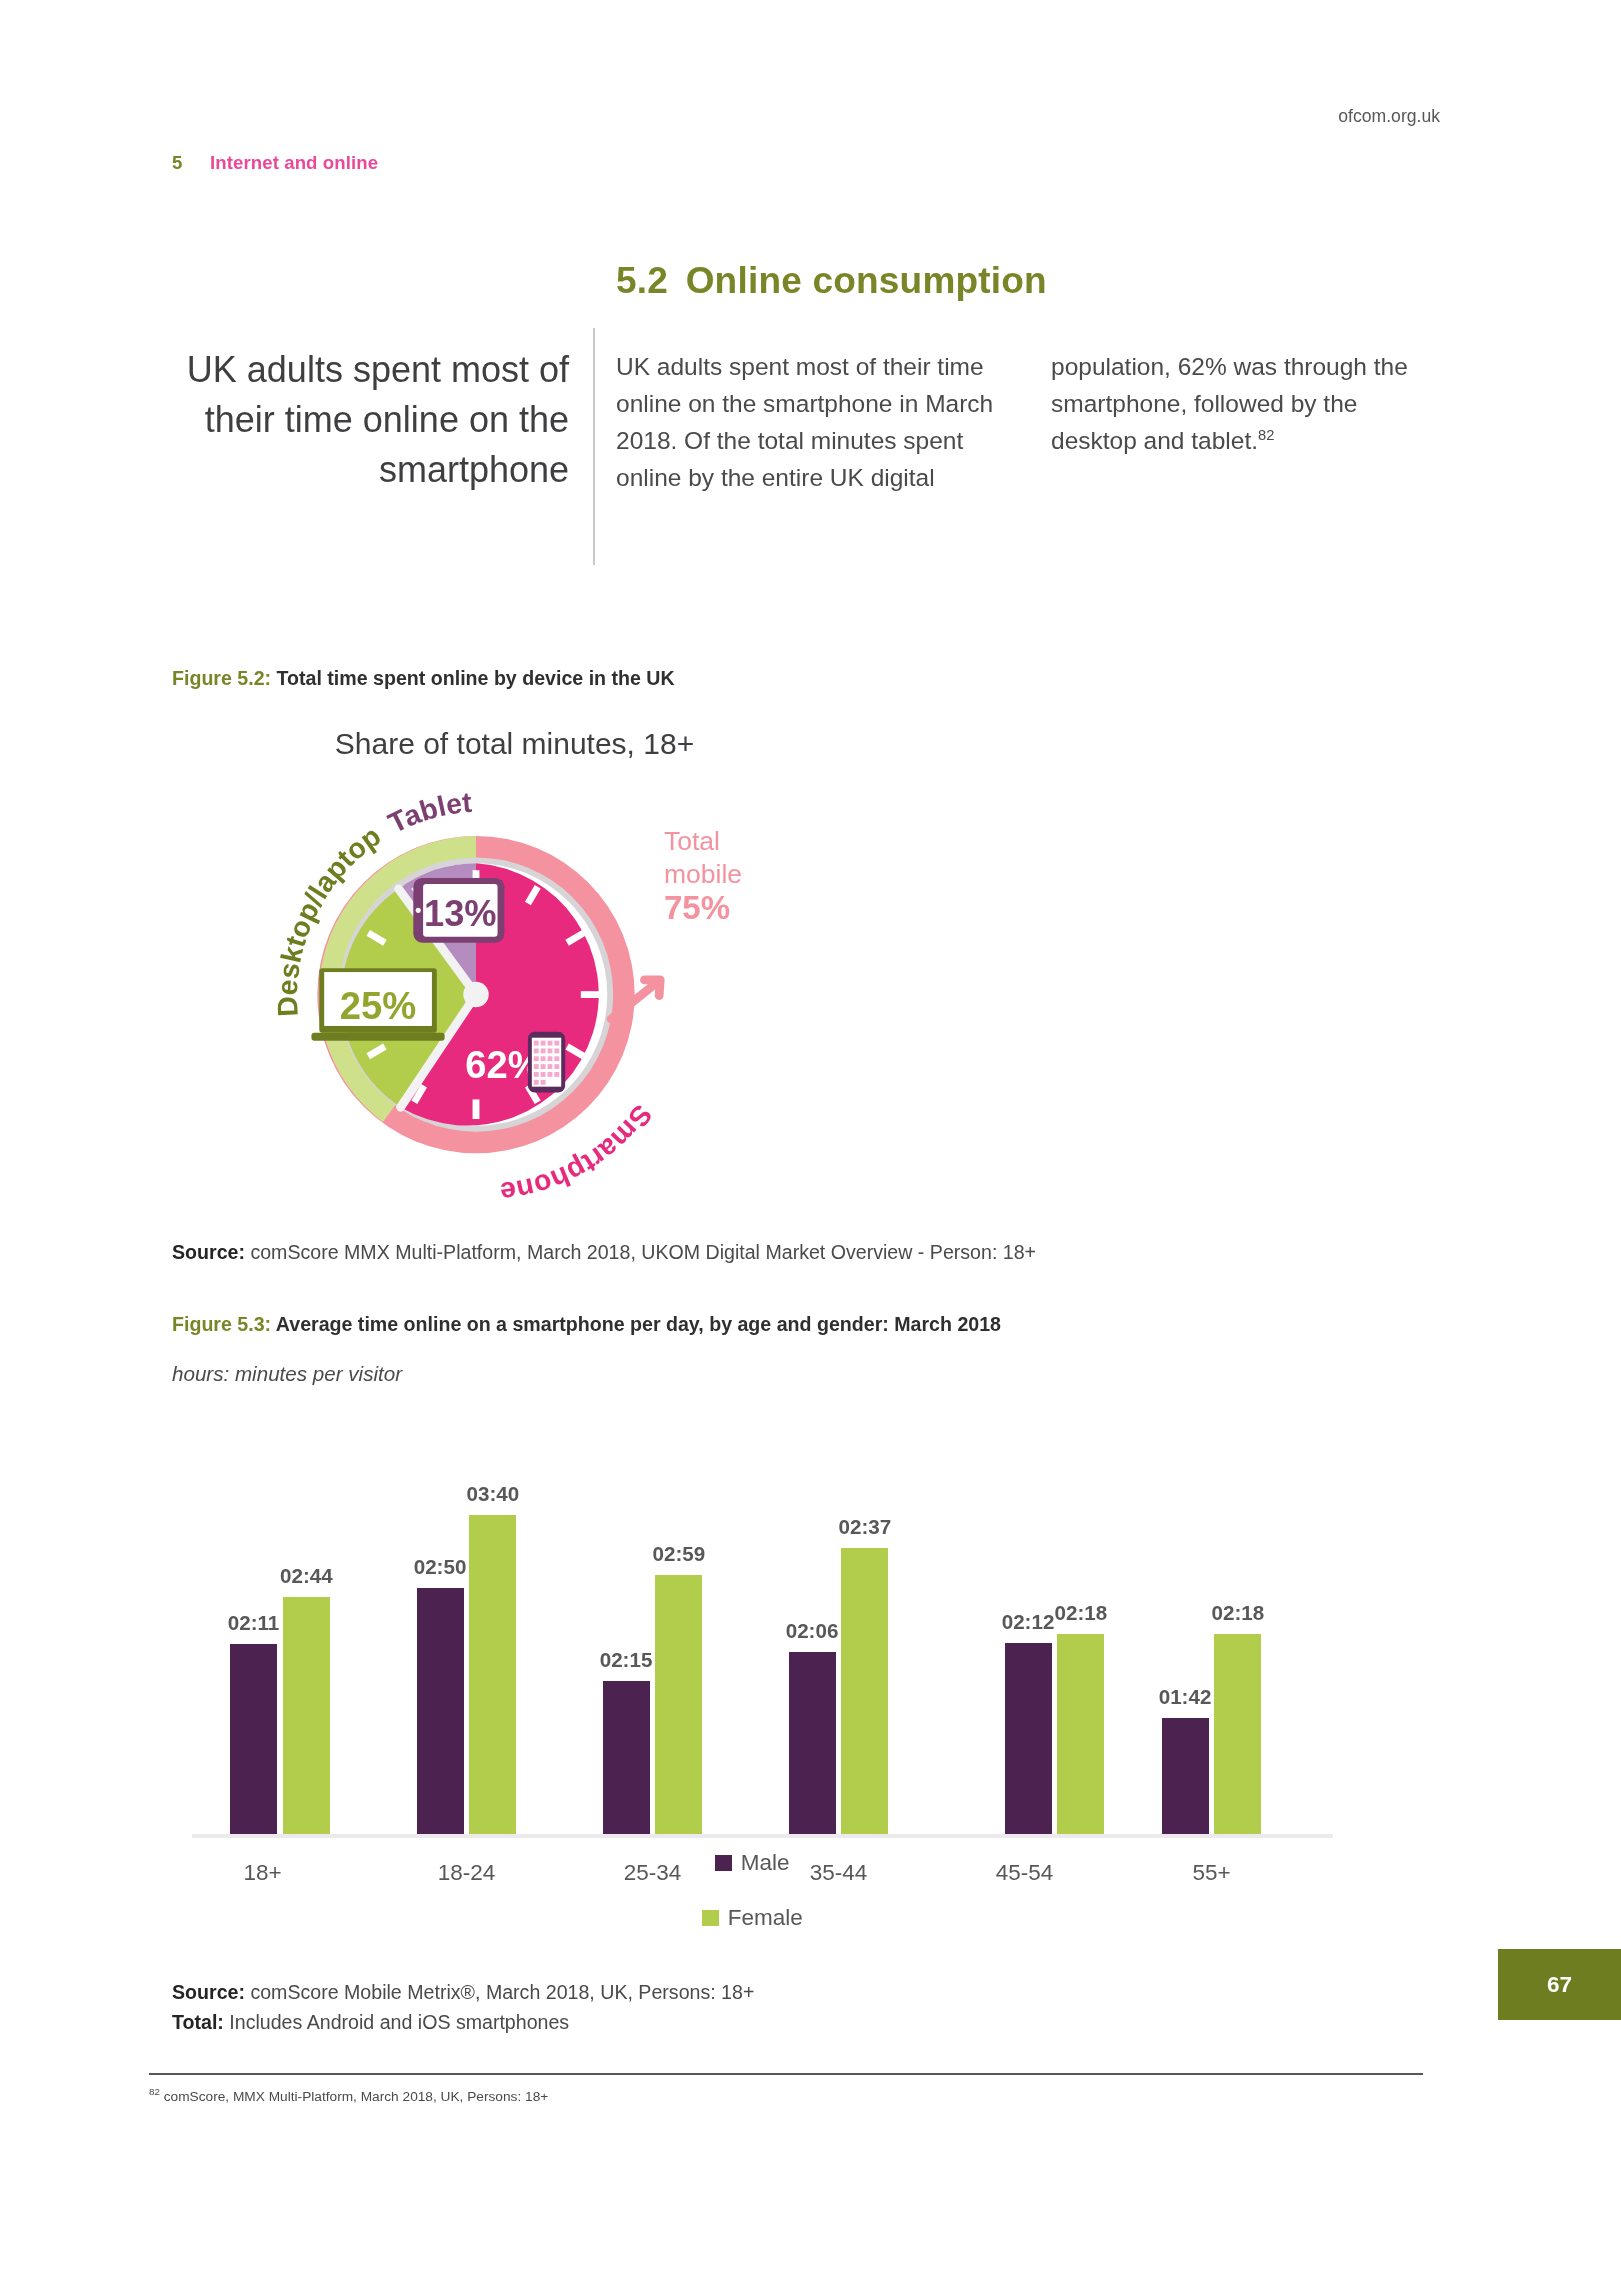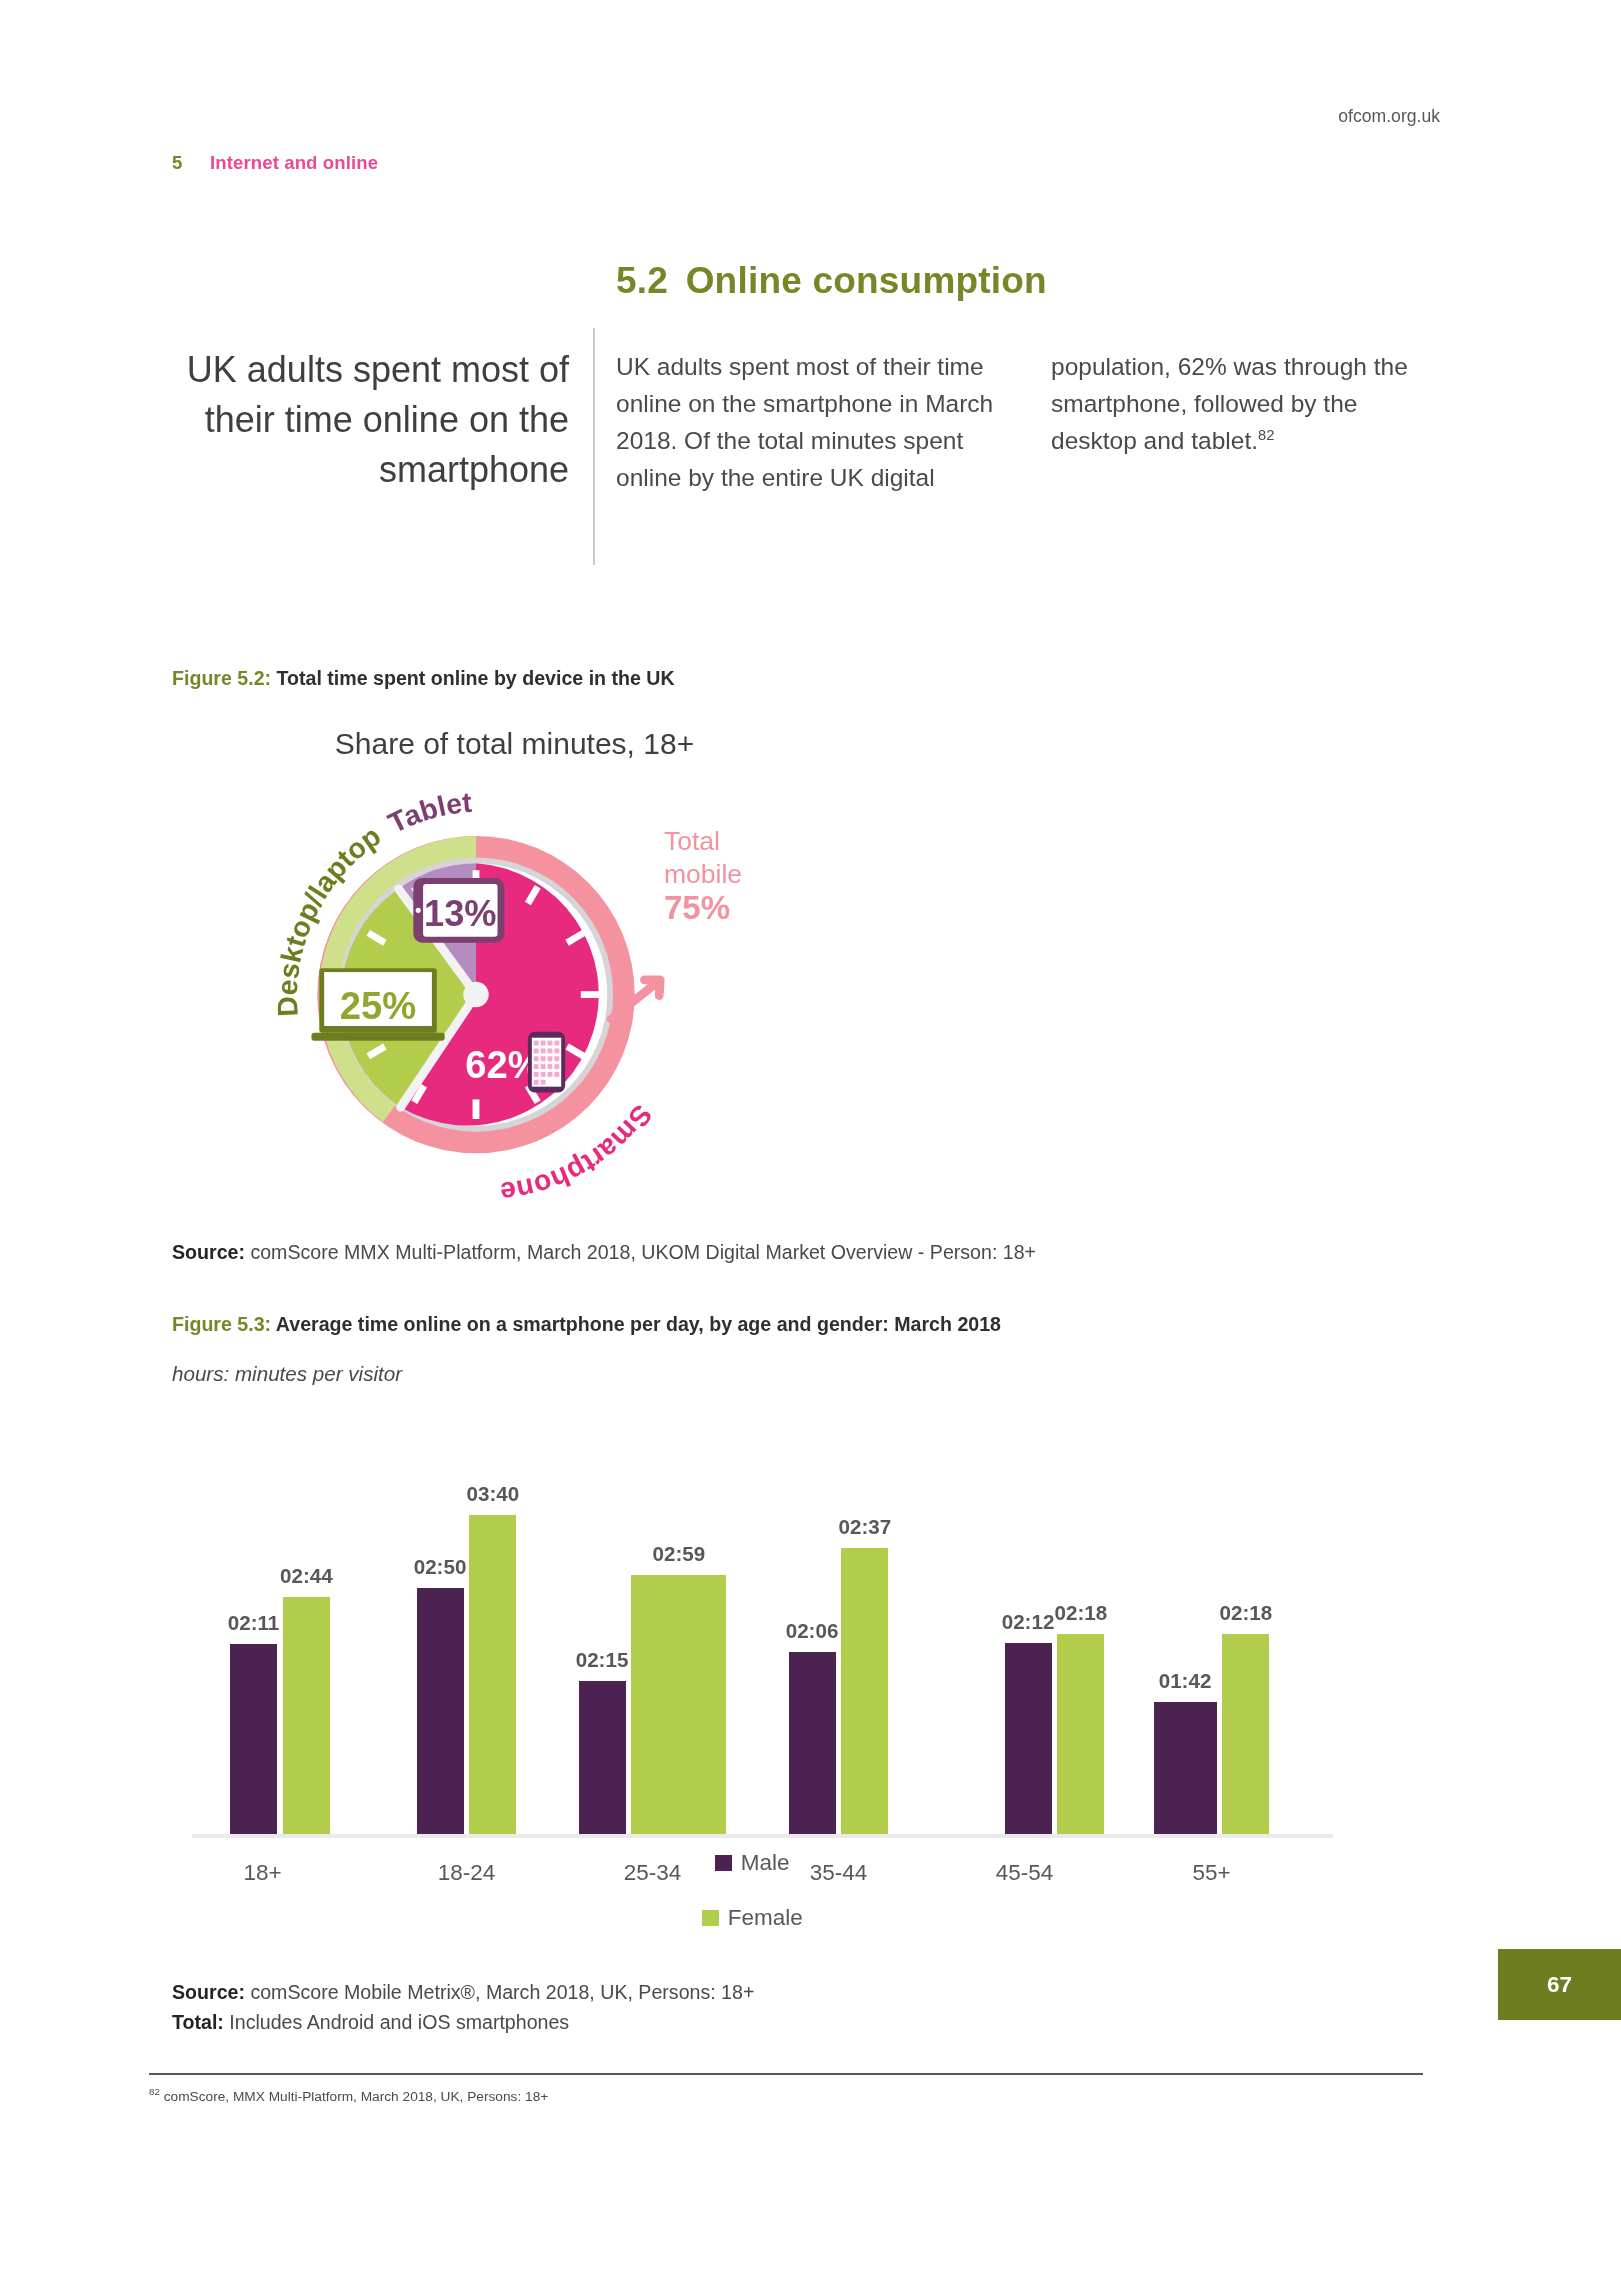--- a/index.html
+++ b/index.html
@@ -257,21 +257,21 @@
           </div>
           <div class="bar f" style="height: 319px;">
             <span class="blabel">03:40</span>
           </div>
         </div>
         <div class="cat" style="left: 211px;">18-24</div>
         <div class="grp" style="left: 397px; width: 167px; justify-content: center; display: flex;">
           <div class="bar m" style="height: 153px;">
             <span class="blabel">02:15</span>
           </div>
-          <div class="bar f" style="height: 259px; padding-left: 48px;">
+          <div class="bar f" style="height: 259px;">
             <span class="blabel">02:59</span>
           </div>
         </div>
         <div class="cat" style="left: 397px;">25-34</div>
         <div class="grp" style="left: 583px; width: 167px; justify-content: center; display: flex;">
           <div class="bar m" style="height: 182px;">
             <span class="blabel">02:06</span>
           </div>
           <div class="bar f" style="height: 286px;">
             <span class="blabel">02:37</span>
@@ -281,21 +281,21 @@
         <div class="grp" style="left: 799px; width: 167px; justify-content: center; display: flex;">
           <div class="bar m" style="height: 191px;">
             <span class="blabel">02:12</span>
           </div>
           <div class="bar f" style="height: 200px;">
             <span class="blabel">02:18</span>
           </div>
         </div>
         <div class="cat" style="left: 769px;">45-54</div>
         <div class="grp" style="left: 956px; width: 167px; justify-content: center; display: flex;">
-          <div class="bar m" style="height: 132px; padding-left: 16px;">
+          <div class="bar m" style="height: 116px;">
             <span class="blabel">01:42</span>
           </div>
           <div class="bar f" style="height: 200px;">
             <span class="blabel">02:18</span>
           </div>
         </div>
         <div class="cat" style="left: 956px;">55+</div>
       </div>
     <div class="legend">
       <span class="lg">

